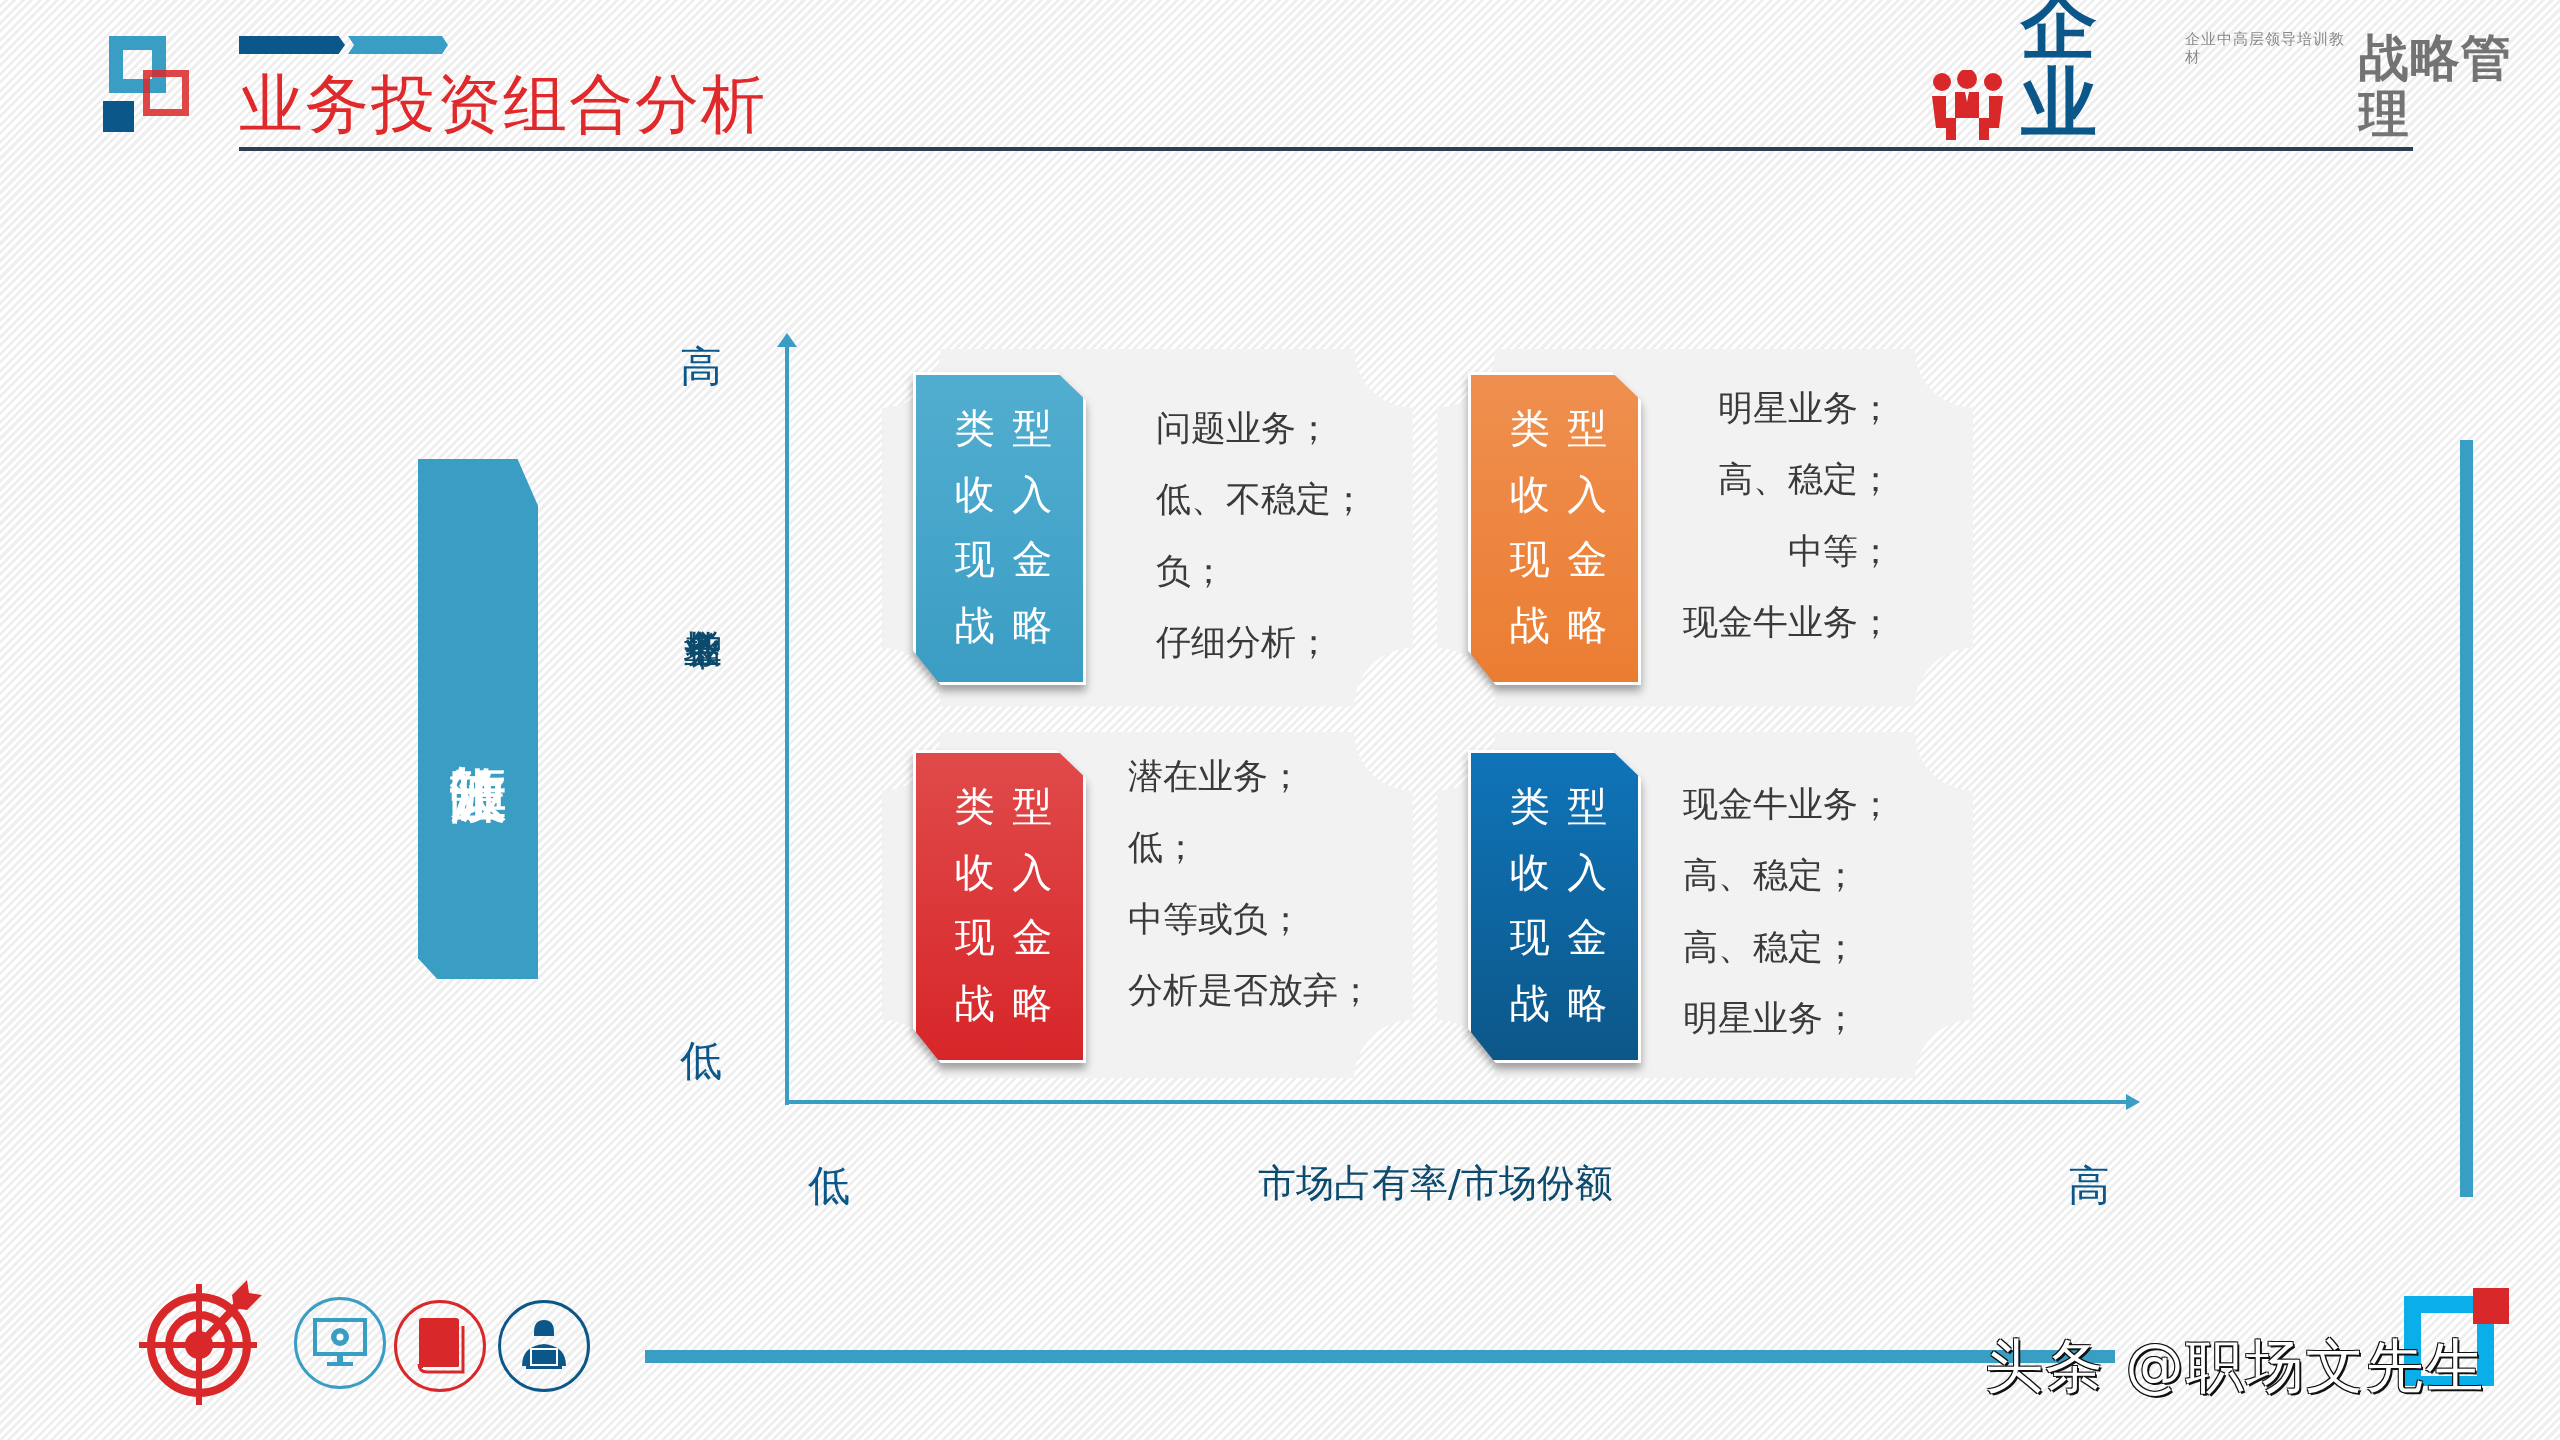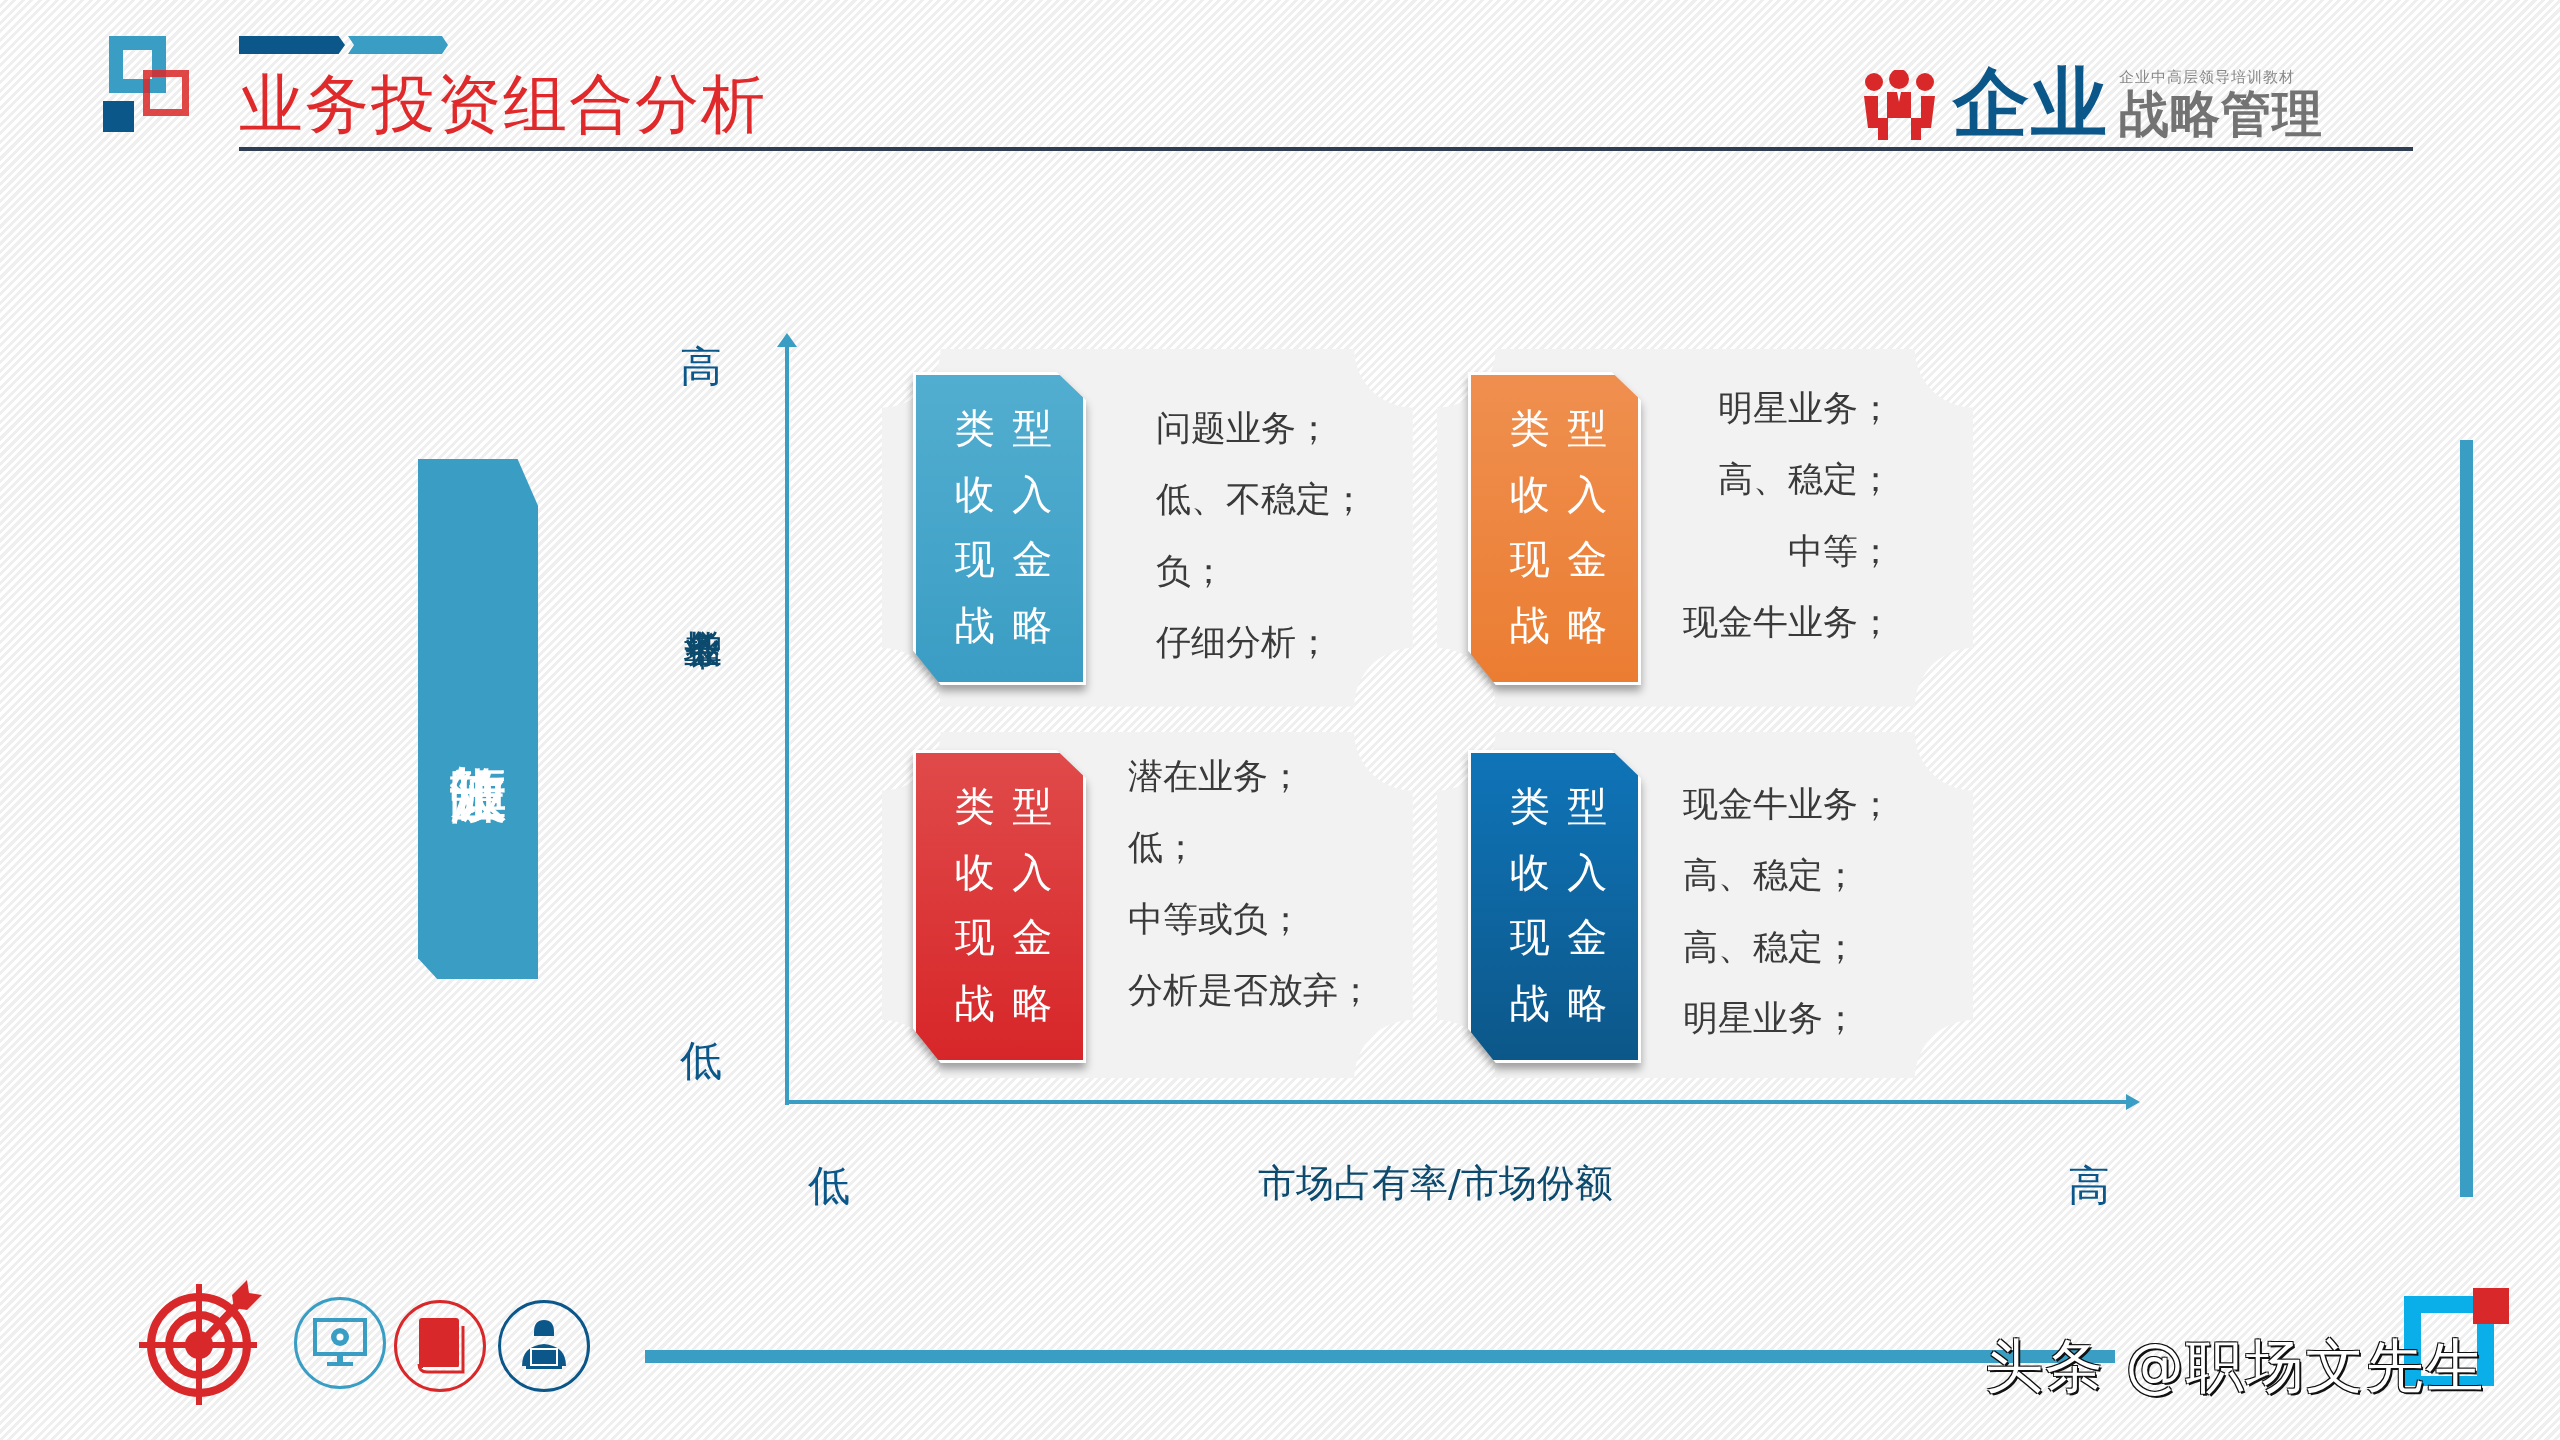--- a/index.html
+++ b/index.html
@@ -14,24 +14,24 @@
 
   
   .logo-blue { left:109px; top:36px; width:57px; height:57px; border:14px solid #3a9ec4; }
   .logo-red { left:143px; top:70px; width:46px; height:46px; border:7px solid rgba(219,40,40,0.85); }
   .logo-dark { left:103px; top:101px; width:31px; height:31px; background:#0c5789; }
   .hbar1 { left:239px; top:36px; width:106px; height:18px; background:#0c5789; clip-path:polygon(0 0, 94% 0, 100% 50%, 94% 100%, 0 100%); }
   .hbar2 { left:348px; top:36px; width:100px; height:18px; background:#3a9ec4; clip-path:polygon(0 0, 94% 0, 100% 50%, 94% 100%, 0 100%, 6% 50%); }
   .page-title { left:239px; top:66px; font-size:64px; color:#e0292b; letter-spacing:2px; line-height:76px; }
   .title-rule { left:239px; top:147px; width:2174px; height:4px; background:#2f3d52; }
 
-  .brand { left:1862px; top:62px; height:80px; display:flex; align-items:flex-end; }
+  .brand { left:1930px; top:62px; height:80px; display:flex; align-items:flex-end; }
   .brand-icon { width:75px; height:72px; position:relative; margin-right:16px; }
   .brand-main { font-size:76px; font-weight:bold; color:#0c5789; line-height:78px; letter-spacing:2px; }
-  .brand-side { display:flex; flex-direction:column; margin-left:10px; }
+  .brand-side { display:flex; flex-direction:row; margin-left:10px; }
   .brand-sub { font-size:15px; color:#888; line-height:18px; letter-spacing:1px; }
   .brand-red { font-size:50px; font-weight:bold; color:#737373; line-height:56px; letter-spacing:1px; }
 
   
   .boston { left:418px; top:459px; width:120px; height:520px; background:#3a9ec4;
     clip-path:polygon(0 0, 83% 0, 100% 9%, 100% 100%, 16% 100%, 0 96%); }
   .boston-text { left:418px; top:555px; width:120px; font-size:58px; color:#fff; text-align:center; line-height:61px; writing-mode:vertical-rl; display:flex; align-items:center; justify-content:center; height:330px; }
 
   
   .y-axis { left:785px; top:345px; width:4px; height:760px; background:#3a9ec4; }

